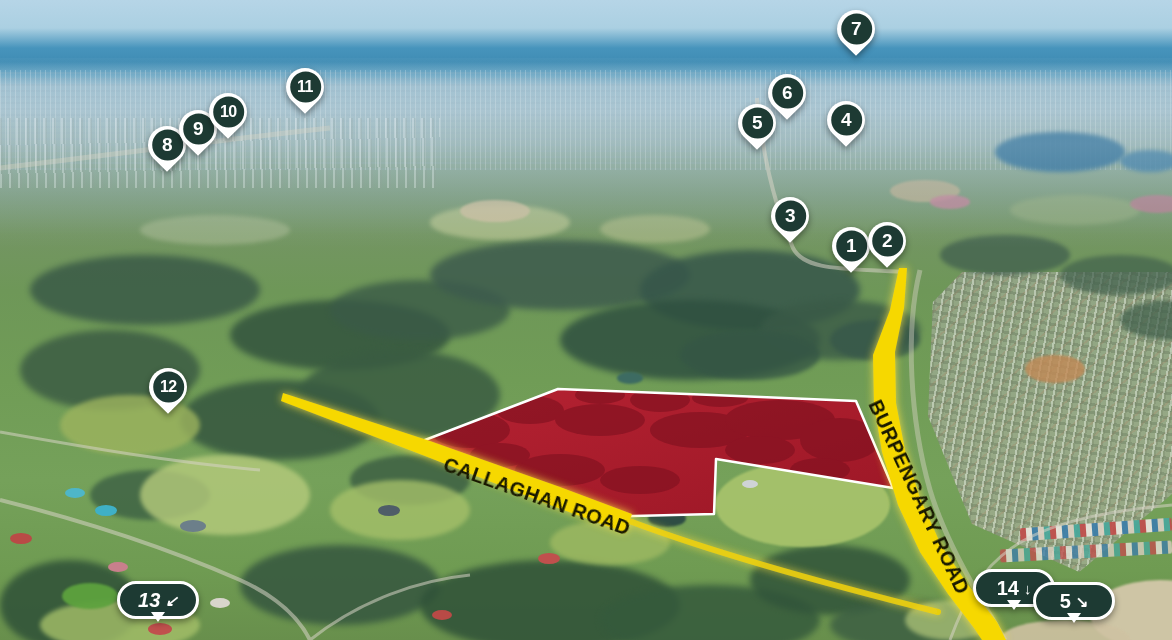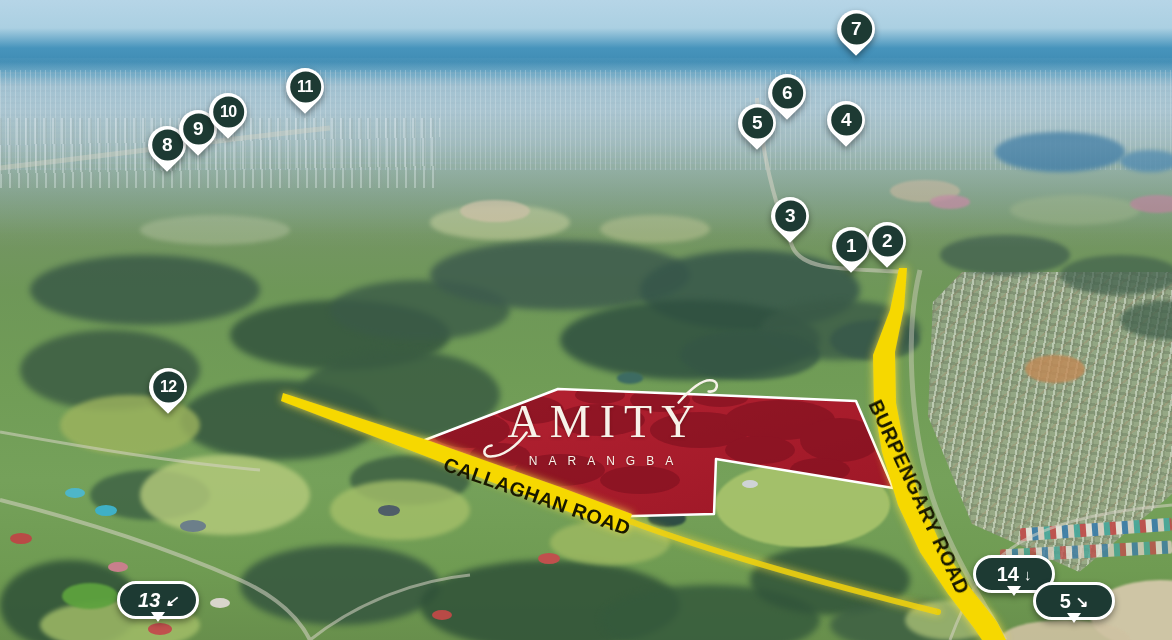--- a/index.html
+++ b/index.html
@@ -181,28 +181,20 @@
       <path d="M283,393 L430,441 L560,487 L632,514 L626,533 L550,505 L425,456 L281,401 Z" fill="#f6d800"></path>
       <path d="M632,522 C720,555 830,585 938,612" stroke="#f2d200" stroke-width="6" fill="none" opacity="0.85" stroke-linecap="round"></path>
       <path d="M899,268 L890,310 L873,355 L874,405 L882,452 L898,505 L920,552 L948,594 L974,628 L982,640
                L1006,640 L997,622 L968,585 L941,545 L920,498 L905,450 L896,403 L895,352 L904,308 L907,268 Z" fill="#f6d800"></path>
     </g>
 
     <text class="road-label" transform="translate(442,470) rotate(19.5)" font-size="20" letter-spacing="0.4">CALLAGHAN ROAD</text>
     <text class="road-label" transform="translate(868,404) rotate(65)" font-size="20" letter-spacing="0.4">BURPENGARY ROAD</text>
   </svg>
 
-  <div class="logo">
-    <svg class="logo-swash" width="310" height="96" viewBox="0 0 310 96">
-      <path d="M84,62 C74,76 60,86 48,86 C39,86 40,76 49,75" fill="none" stroke="#f7f2e9" stroke-width="2.6" stroke-linecap="round"></path>
-      <path d="M236,32 C250,16 262,8 270,10 C277,12 275,22 266,21" fill="none" stroke="#f7f2e9" stroke-width="2.6" stroke-linecap="round"></path>
-    </svg>
-    <div class="logo-name">AMITY</div>
-    <div class="logo-suburb">NARANGBA</div>
-  </div>
 
   <div id="markers">
       <div class="pin" style="left: 851px; top: 246px;">
         <div class="pin-tear">
       <span class="pin-num">1</span>
         </div>
       </div>
       <div class="pin" style="left: 887px; top: 241px;">
         <div class="pin-tear">
       <span class="pin-num">2</span>
@@ -255,21 +247,21 @@
       </div>
       <div class="pin" style="left: 168px; top: 387px;">
         <div class="pin-tear">
       <span class="pin-num two">12</span>
         </div>
       </div>
       <div class="bubble" style="left: 158px; top: 600px; font-style: italic;">
         <span class="bubble-num">13</span>
       <span class="bubble-arrow">↙</span>
       </div>
-      <div class="bubble" style="left: 1014px; top: 574px;">
+      <div class="bubble" style="left: 1014px; top: 588px;">
         <span class="bubble-num">14</span>
       <span class="bubble-arrow">↓</span>
       </div>
       <div class="bubble" style="left: 1074px; top: 601px;">
         <span class="bubble-num">5</span>
       <span class="bubble-arrow">↘</span>
       </div>
     </div>
 </div>
 

